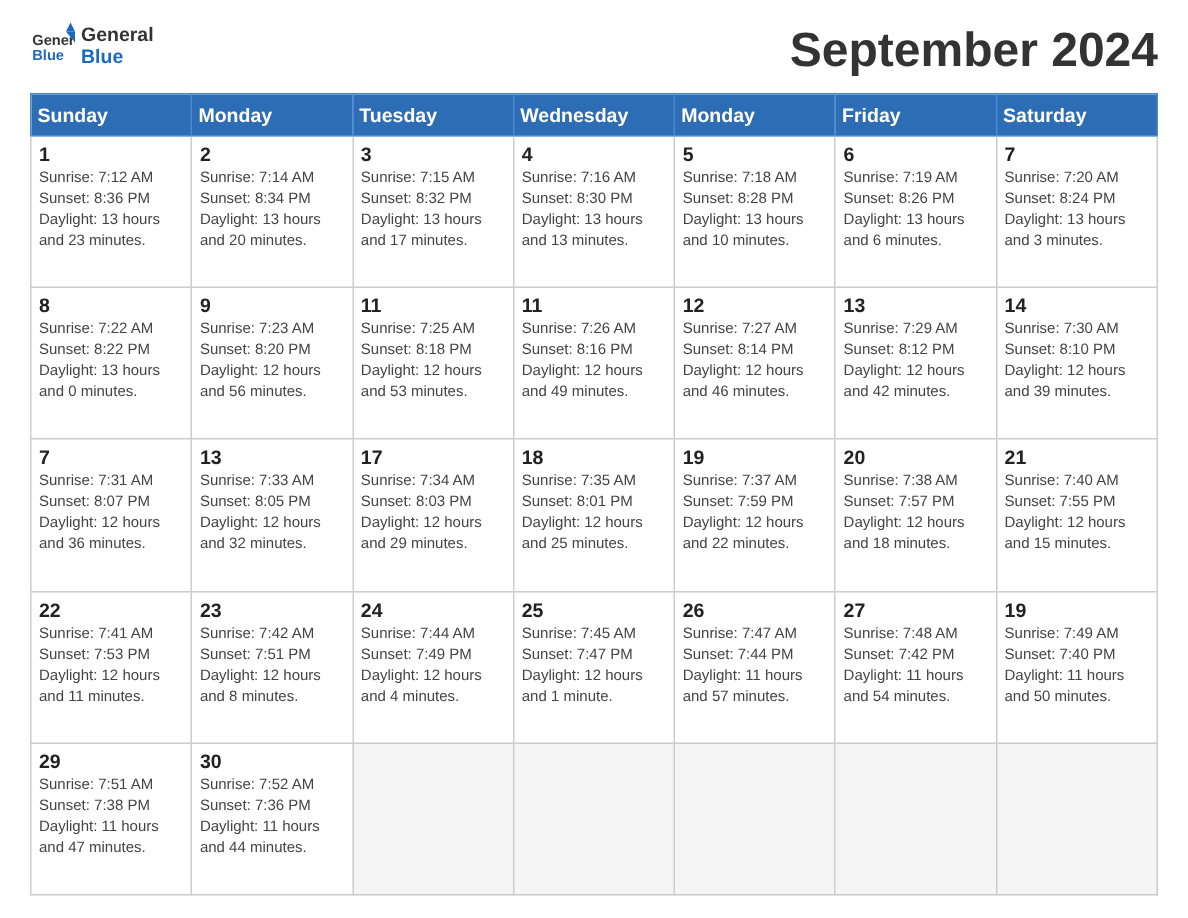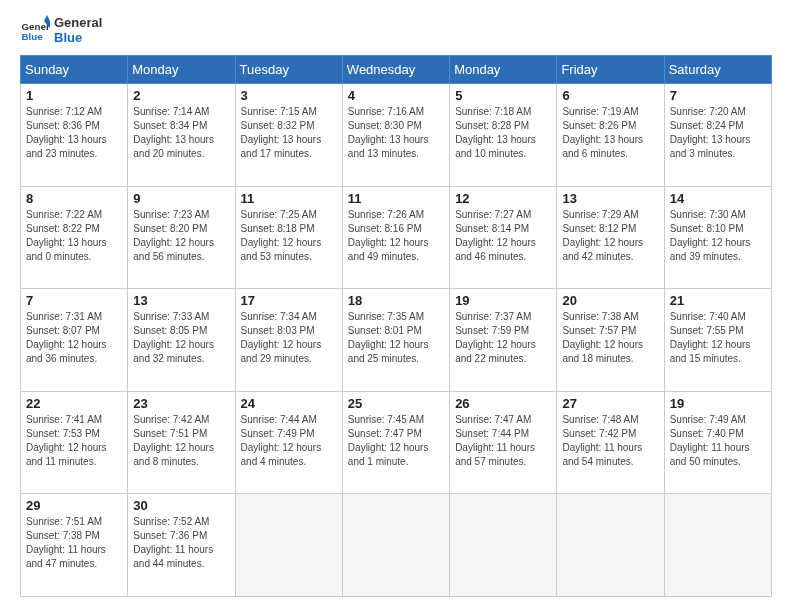--- a/index.html
+++ b/index.html
@@ -49,21 +49,21 @@
       flex: 1;
       border: 1px solid #ccc;
       border-collapse: collapse;
       width: 100%;
       table-layout: fixed;
     }
     .calendar th {
       background: #2c6db5;
       color: #fff;
       font-size: 13px;
-      font-weight: normal;
+      font-weight: bold;
       padding: 6px 4px;
       text-align: left;
       border: 1px solid #4a8ad4;
     }
     .calendar td {
       border: 1px solid #ccc;
       vertical-align: top;
       padding: 4px 5px;
       font-size: 10px;
       color: #333;
@@ -101,20 +101,21 @@
         <text x="2" y="33" font-size="13" font-weight="bold" fill="#1a6bbf">Blue</text>
         <polygon points="32,8 40,8 36,0" fill="#1a6bbf"></polygon>
         <polygon points="32,8 40,8 40,18" fill="#1a6bbf"></polygon>
       </svg>
       <div>
         <div style="font-size:13px; font-weight:bold; color:#333;">General</div>
         <div style="font-size:13px; font-weight:bold; color:#1a6bbf;">Blue</div>
       </div>
     </div>
     <div class="title-block">
+      <div class="month-title">September 2024</div>
     </div>
   </div>
 
   <table class="calendar">
     <thead>
       <tr>
         <th>Sunday</th>
         <th>Monday</th>
         <th>Tuesday</th>
         <th>Wednesday</th>

